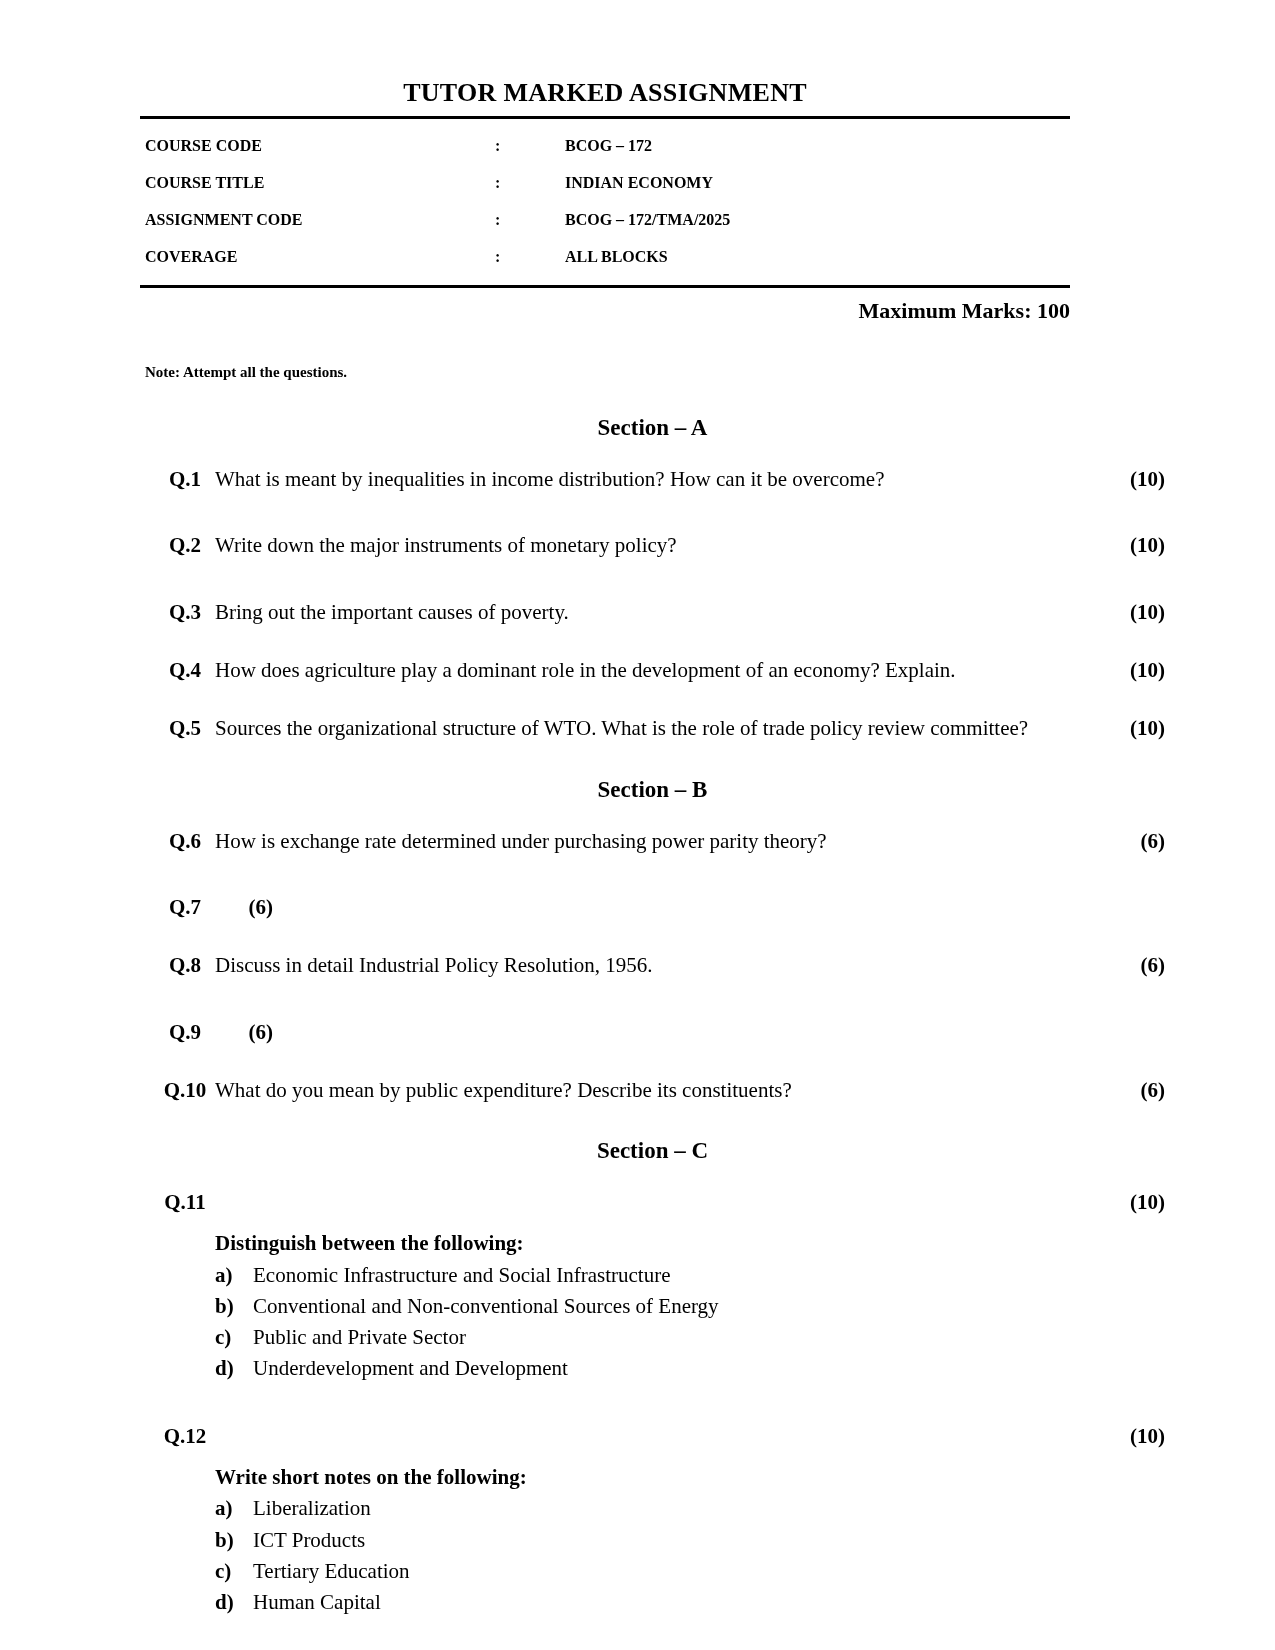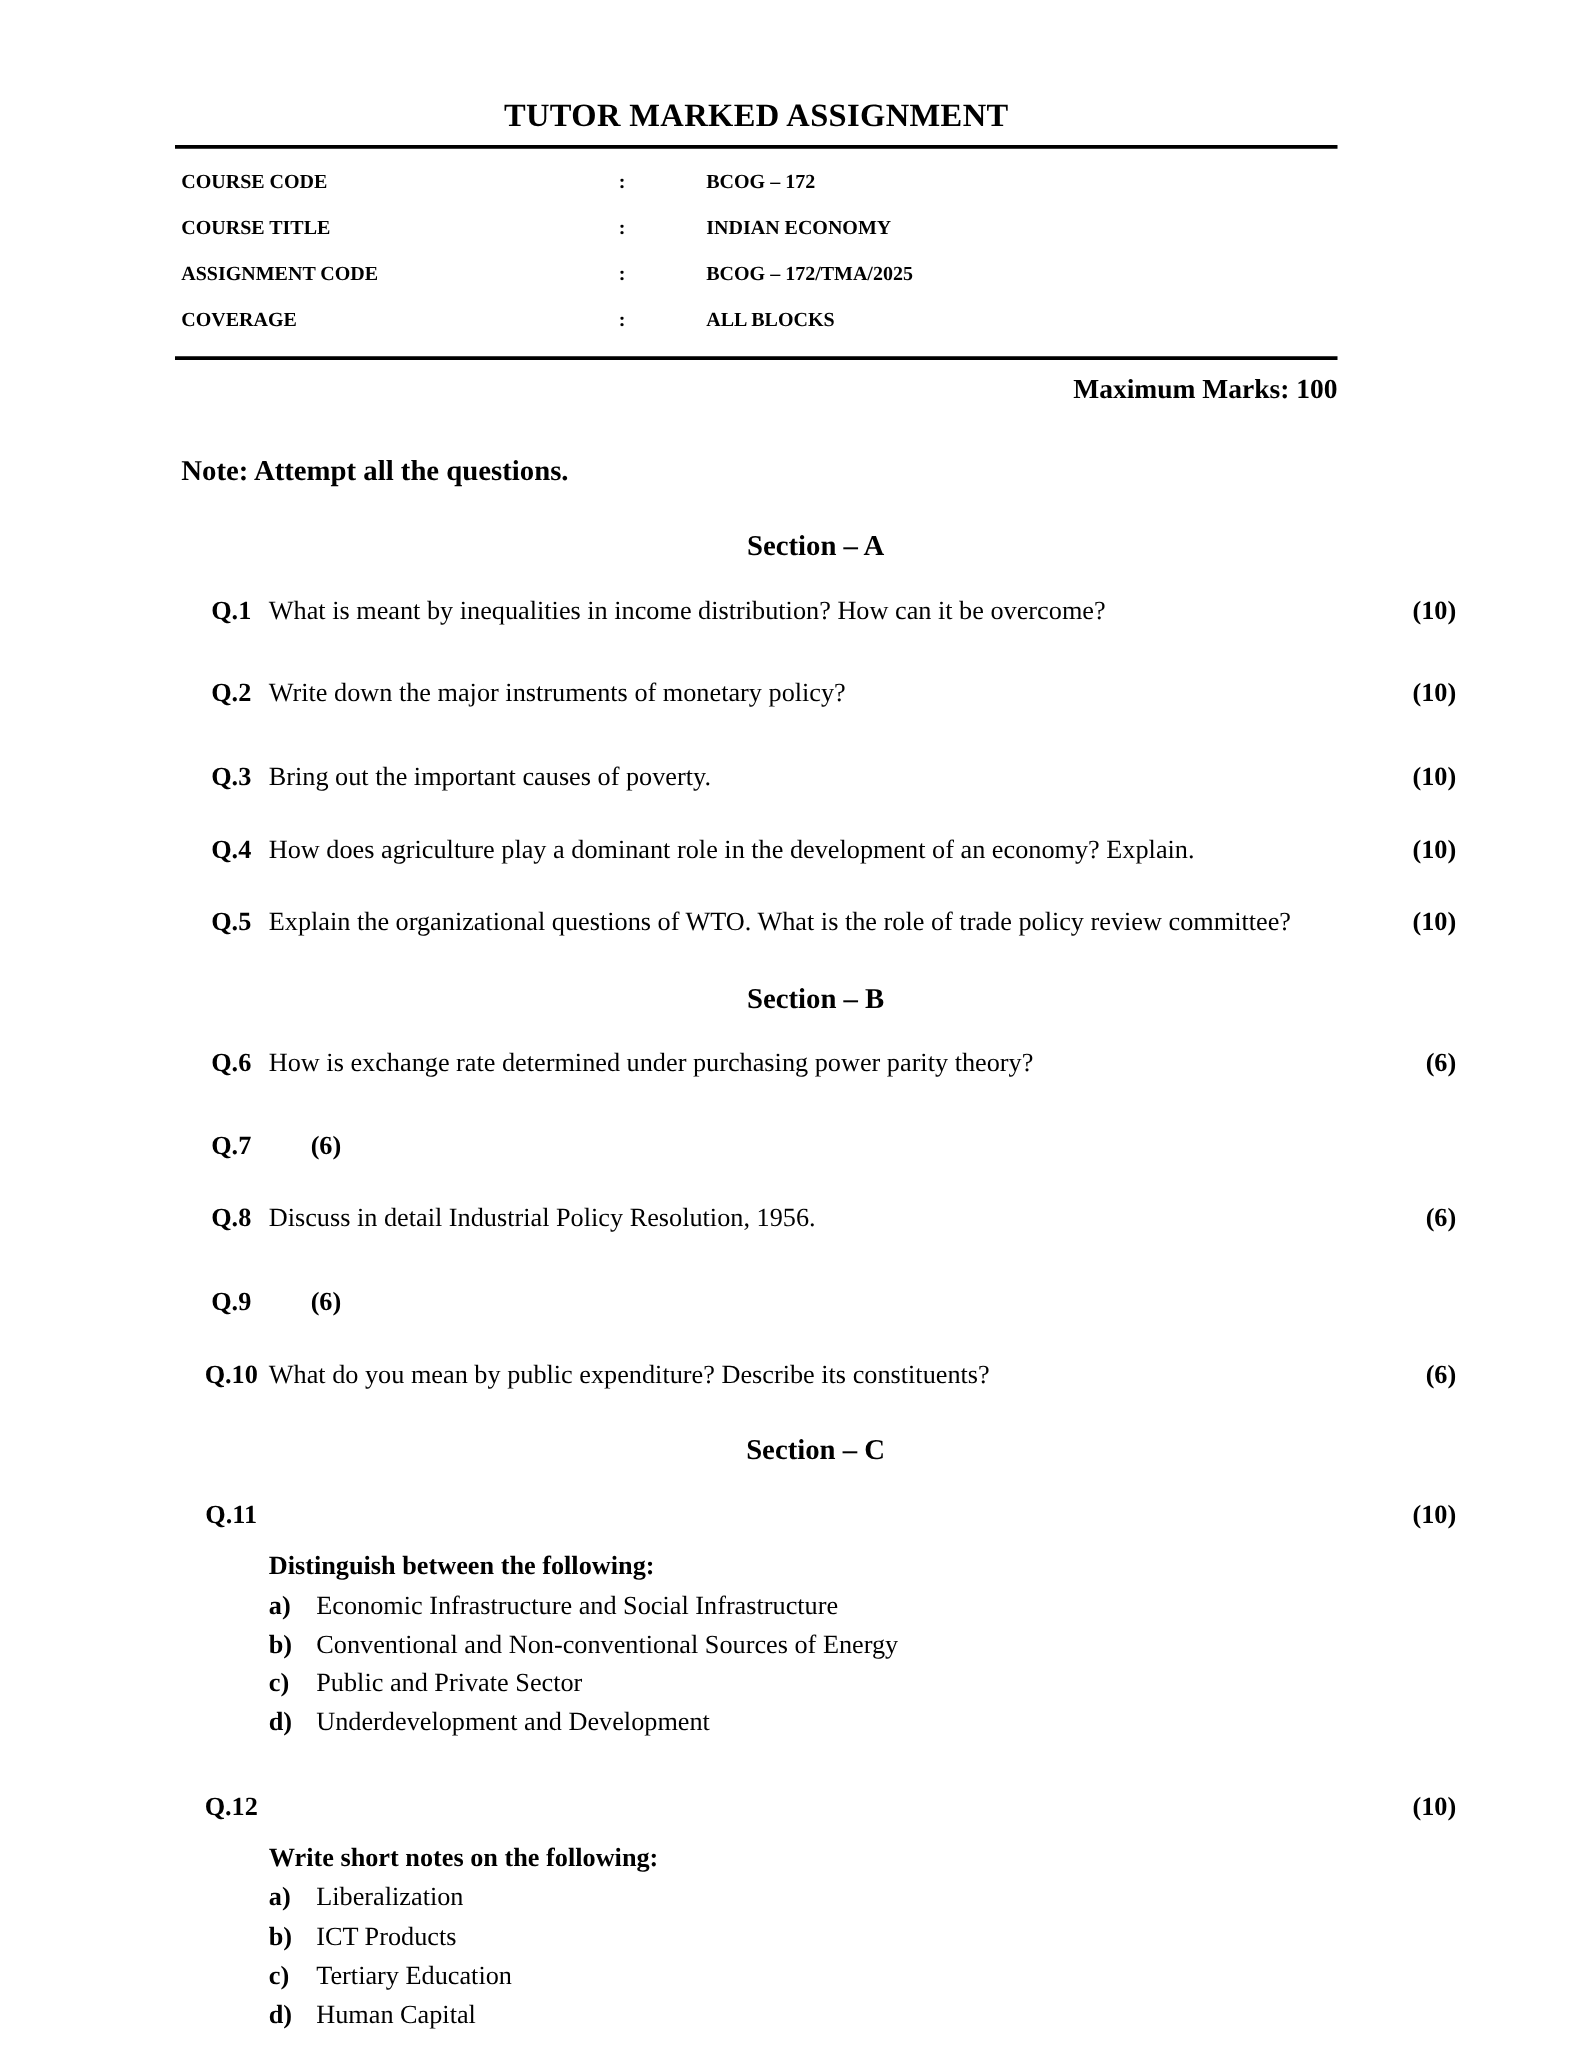--- a/index.html
+++ b/index.html
@@ -42,21 +42,21 @@
   .header-value { flex: 1; }
   .max-marks {
     width: 930px;
     text-align: right;
     font-weight: bold;
     font-size: 22px;
     margin-top: 10px;
   }
   .note {
     font-weight: bold;
-    font-size: 23px;
+    font-size: 15px;
     margin: 40px 0 0 5px;
   }
   
   .section { margin-top: 0; }
   .section-heading {
     text-align: center;
     font-weight: bold;
     font-size: 23px;
     margin: 34px 0 24px 0;
   }
@@ -165,21 +165,21 @@
       <span class="q-num">Q.4</span>
       <div class="q-body">
           <span class="q-text">How does agriculture play a dominant role in the development of an economy? Explain.</span>
         </div>
       <span class="q-marks">(10)</span>
     </div>
 
     <div class="q-row last">
       <span class="q-num">Q.5</span>
       <div class="q-body">
-          <span class="q-text">Explain the organizational questions of WTO. What is the role of trade policy review committee?</span>
+          <span class="q-text">Sources the organizational structure of WTO. What is the role of trade policy review committee?</span>
         </div>
       <span class="q-marks">(10)</span>
     </div>
   </div>
 
   <div class="section">
     <div class="section-heading">Section – B</div>
 
     <div class="q-row">
       <span class="q-num">Q.6</span>

